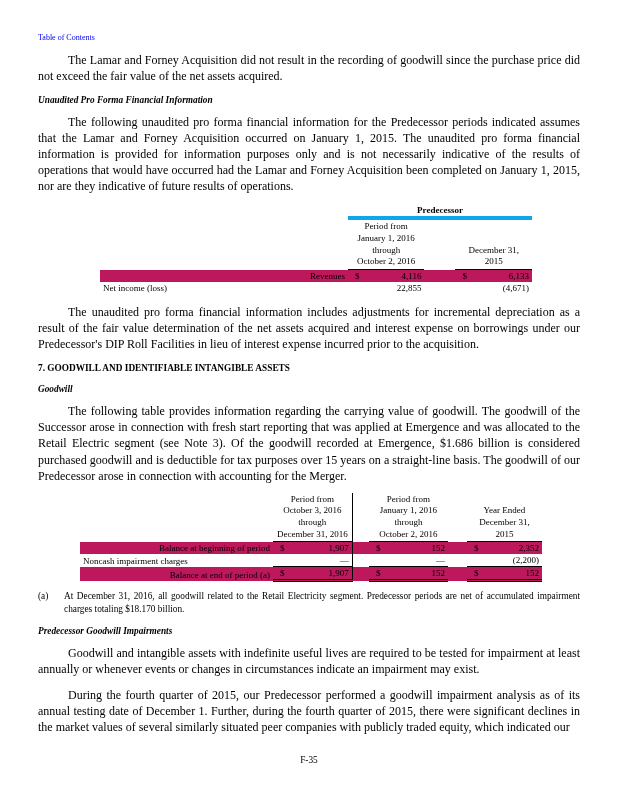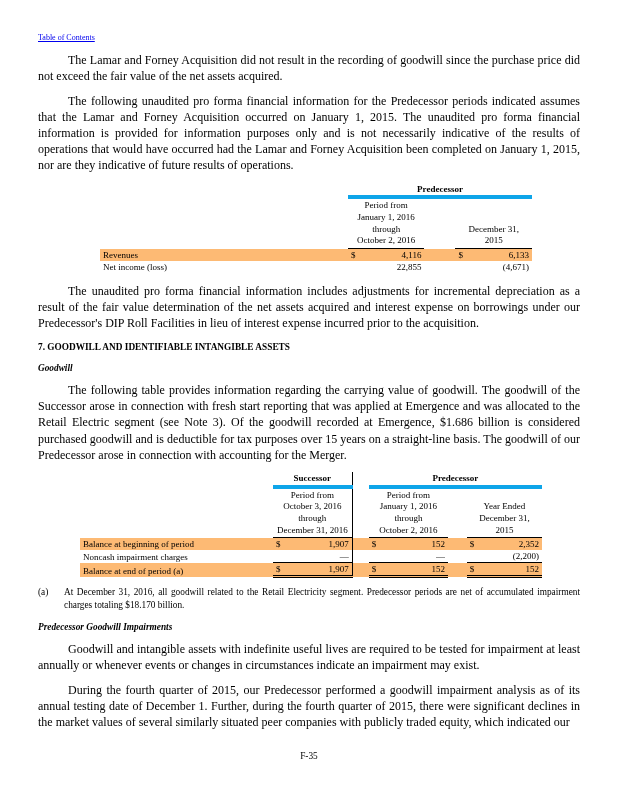--- a/index.html
+++ b/index.html
@@ -5,38 +5,38 @@
   * { box-sizing: border-box; }
   html, body { margin: 0; padding: 0; }
   body {
     width: 618px; height: 800px; background: #ffffff;
     font-family: "Liberation Serif", serif; color: #000;
   }
   .page { width: 618px; height: 800px; padding: 26px 38px 0; position: relative; overflow: hidden; }
 
   .toc-link {
     display: inline-block; font-size: 8px; color: #0000ee;
-    text-decoration: underline; margin-bottom: 10px; cursor: pointer;
+    margin-bottom: 10px; cursor: pointer;
   }
 
   p { font-size: 12px; line-height: 1.34; text-align: justify; margin: 0 0 9px; font-family: Liberation Serif, serif; }
   p.ind { text-indent: 30px; }
 
   .h { font-size: 9.3px; margin: 11px 0 9px; }
   .h.bold { font-weight: bold; }
   .h.bi { font-weight: bold; font-style: italic; }
 
   table.fin { border-collapse: collapse; table-layout: fixed; }
   table.fin td { padding: 1px 3px; font-size: 9px; vertical-align: bottom; }
   .grp { font-weight: bold; text-align: center; font-size: 8.3px; border-bottom: 4px solid #0ea5e9; line-height: 1.2; }
   .colhead {
     font-weight: normal; text-align: center; font-size: 8.3px;
     white-space: pre-line; border-bottom: 1px solid #000; line-height: 1.3; padding-top: 2px;
   }
-  tr.hl td { background: #fdba74; }
+  tr.hl td { background: #be185d; text-align: right; }
   td.val { text-align: right; padding-right: 4px; }
   td.cur { text-align: left; padding-right: 0; }
   td.lbl { text-align: left; }
   td.vrule { border-left: 1px solid #000; }
   tr.total td.cur, tr.total td.val { border-top: 1px solid #000; border-bottom: 3px double #000; }
 
   table.t1 { margin: 4px 0 10px 62px; width: 432px; }
   table.t2 { margin: 6px 0 6px 42px; width: 462px; }
 
   .footnote { display: flex; font-size: 9.3px; line-height: 1.34; margin: 8px 0 10px; text-align: justify; }
@@ -47,20 +47,21 @@
 </style>
 </head>
 <body>
 
 <div class="page">
 
   <a class="toc-link">Table of Contents</a>
 
   <p class="ind">The Lamar and Forney Acquisition did not result in the recording of goodwill since the purchase price did not exceed the fair value of the net assets acquired.</p>
 
+  <div class="h bi">Unaudited Pro Forma Financial Information</div>
 
   <p class="ind">The following unaudited pro forma financial information for the Predecessor periods indicated assumes that the Lamar and Forney Acquisition occurred on January 1, 2015. The unaudited pro forma financial information is provided for information purposes only and is not necessarily indicative of the results of operations that would have occurred had the Lamar and Forney Acquisition been completed on January 1, 2015, nor are they indicative of future results of operations.</p>
 
   <table class="fin t1">
     <colgroup>
       <col style="width:240px">
         <col style="width:14px">
         <col style="width:60px">
       <col style="width:30px">
         <col style="width:14px">
@@ -114,26 +115,20 @@
         <col style="width:14px">
         <col style="width:62px">
       <col style="width:16px">
         <col style="width:14px">
         <col style="width:62px">
       <col style="width:18px">
         <col style="width:14px">
         <col style="width:58px">
     </colgroup>
     <tbody>
-        <tr>
-      <td class="lbl"></td>
-      <td class="grp" colspan="2">Successor</td>
-      <td class="vrule"></td>
-      <td class="grp" colspan="5">Predecessor</td>
-    </tr>
     <tr>
       <td class="lbl"></td>
       <td class="colhead" colspan="2">Period from
 October 3, 2016
 through
 December 31, 2016</td>
       <td class="vrule"></td>
       <td class="colhead" colspan="2">Period from
 January 1, 2016
 through

